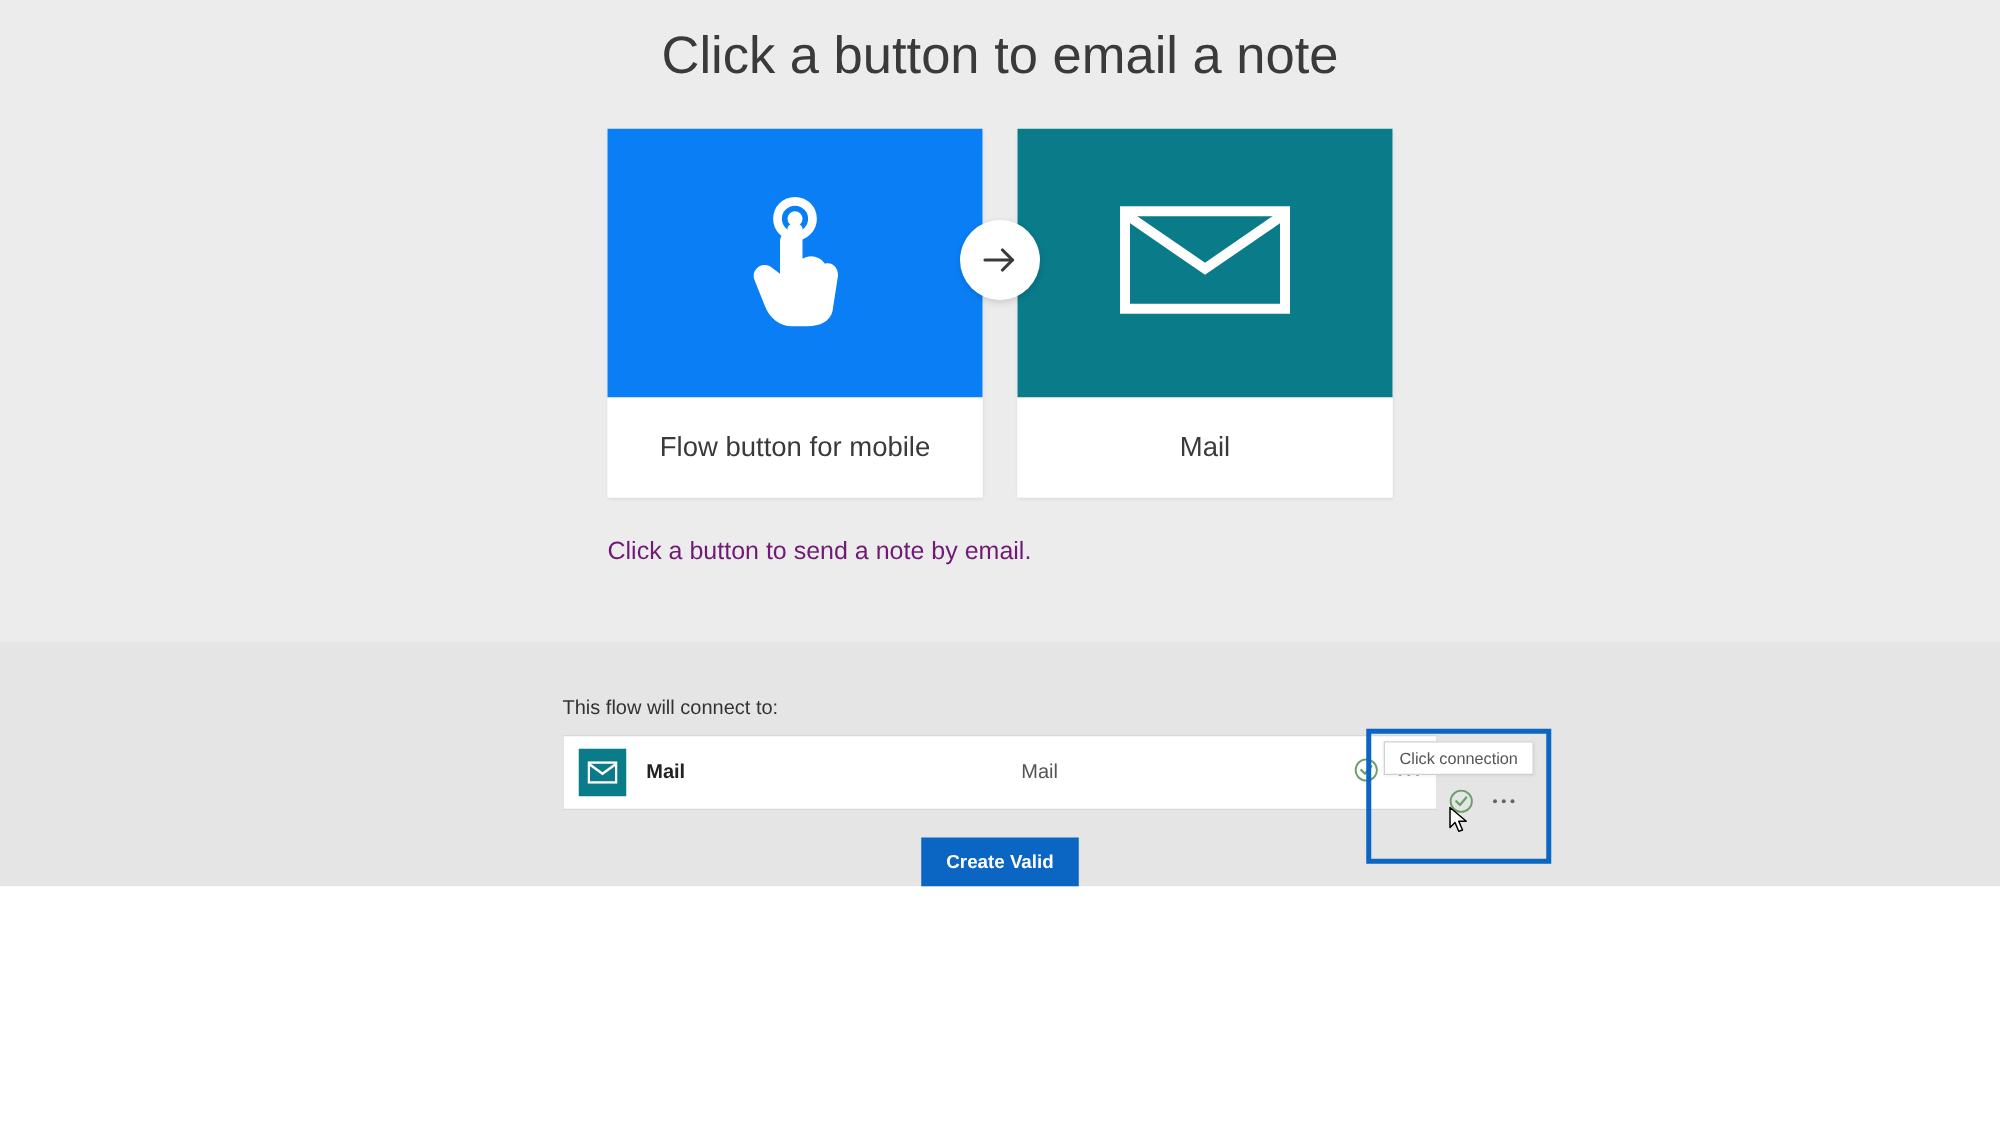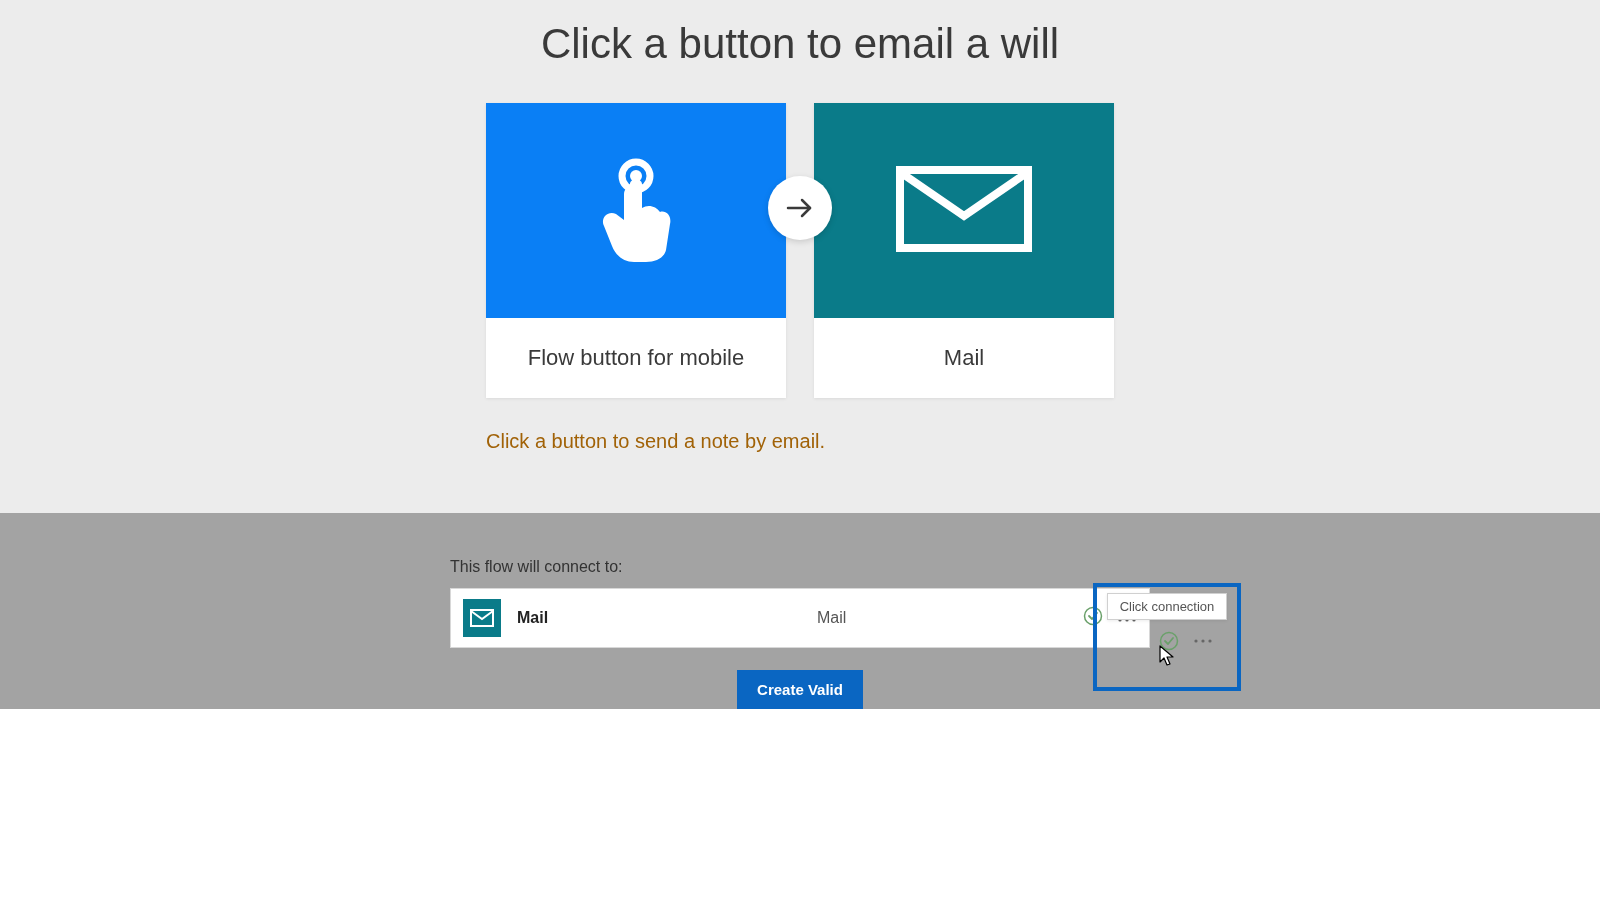--- a/index.html
+++ b/index.html
@@ -69,24 +69,24 @@
     display: flex;
     align-items: center;
     justify-content: center;
     box-shadow: 0 2px 6px rgba(0,0,0,0.15);
     z-index: 5;
   }
   .description {
     width: 628px;
     margin: 0 auto;
     font-size: 20px;
-    color: #a16207;
+    color: #701a75;
   }
   .lower {
-    background: #a3a3a3;
+    background: #e5e5e5;
     width: 100%;
     padding-top: 45px;
   }
   .connect-section {
     width: 700px;
     margin: 0 auto;
     position: relative;
   }
   .connect-label {
     font-size: 16px;
@@ -186,21 +186,21 @@
     display: flex;
     align-items: center;
     gap: 14px;
     z-index: 16;
   }
 </style>
 </head>
 <body>
 
 <div class="upper">
-  <h1 class="page-title">Click a button to email a will</h1>
+  <h1 class="page-title">Click a button to email a note</h1>
 
   <div class="tiles-row">
 
     <div class="tile">
       <div class="tile-icon-area blue">
         <span>
           <svg width="84" height="110" viewBox="0 0 84 110">
 
             <circle cx="42" cy="22" r="14" fill="none" stroke="#ffffff" stroke-width="7"></circle>
             <circle cx="42" cy="22" r="6" fill="#ffffff"></circle>

